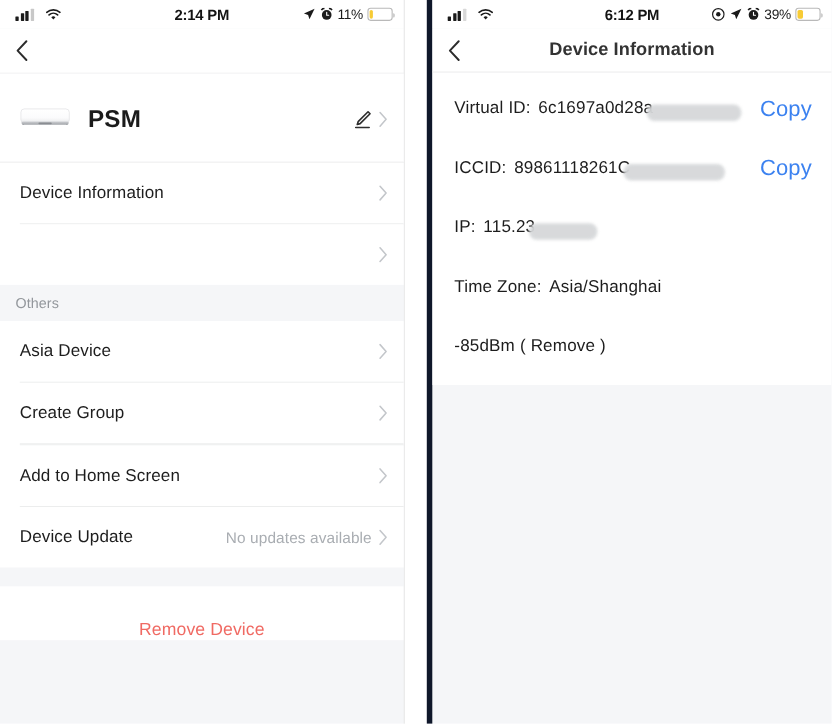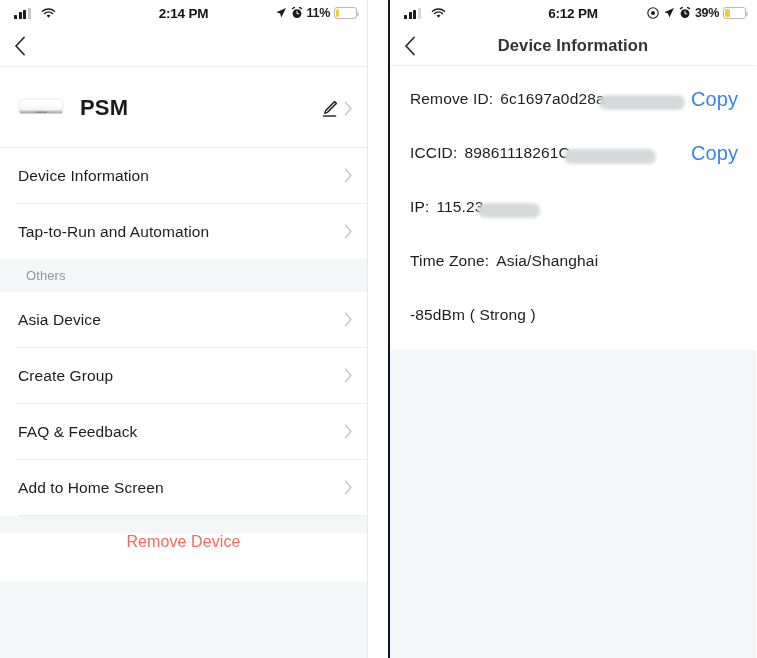--- a/index.html
+++ b/index.html
@@ -25,21 +25,21 @@
   
   .phone {
     position: relative;
     height: 658px;
     background: #f5f6f8;
     overflow: hidden;
     box-sizing: border-box;
   }
   .phone-left  { width: 368px; border-right: 1px solid #e8e8e8; }
   .phone-gap   { width: 20px; background: #ffffff; }
-  .phone-right { width: 368px; border-left: 2px solid #0f172a; }
+  .phone-right { width: 368px; border-left: 5px solid #0f172a; }
 
   
   .statusbar {
     height: 26px;
     background: #ffffff;
     display: flex;
     align-items: center;
     position: relative;
     padding: 0 10px 0 14px;
     box-sizing: border-box;
@@ -59,21 +59,21 @@
     pointer-events: none;
   }
   .sb-right {
     margin-left: auto;
     display: flex;
     align-items: center;
     gap: 4px;
     position: relative;
     z-index: 2;
   }
-  .sb-pct { font-size: 12.5px; font-weight: bold; letter-spacing: -0.3px; }
+  .sb-pct { font-size: 12.5px; font-weight: normal; letter-spacing: -0.3px; }
 
   
   .bars { display: flex; align-items: flex-end; gap: 1.5px; height: 11px; }
   .bars i { display: block; width: 3px; background: #1b1b1b; border-radius: 0.5px; }
   .bars i:nth-child(1) { height: 4px; }
   .bars i:nth-child(2) { height: 6.5px; }
   .bars i:nth-child(3) { height: 9px; }
   .bars i:nth-child(4) { height: 11px; background: #c8c8c8; }
   .bars.full i:nth-child(3) { background: #1b1b1b; }
   .bars.full i:nth-child(4) { background: #d8d8d8; }
@@ -187,33 +187,33 @@
     letter-spacing: 0.1px;
   }
   .row-chev { margin-left: auto; display: flex; align-items: center; }
   .list-row .list-value + .row-chev { margin-left: 0; }
 
   .section-head {
     background: #f5f6f8;
     height: 33px;
     display: flex;
     align-items: center;
-    padding-left: 26px;
+    padding-left: 14px;
     box-sizing: border-box;
     font-size: 13px;
     color: #93979c;
     letter-spacing: 0.1px;
   }
   .gap-band { background: #f5f6f8; height: 17px; }
 
   .danger-row {
     height: 49px;
     background: #ffffff;
     display: flex;
-    align-items: flex-start;
+    align-items: flex-end;
     justify-content: center;
     cursor: pointer;
   }
   .danger-text {
     font-size: 16px;
     color: #f06a63;
     letter-spacing: 0.1px;
   }
   .filler { background: #f5f6f8; flex: 1; }
 
@@ -360,21 +360,20 @@
       <div class="list-row">
         <span class="list-label">Device Information</span>
         <span class="row-chev">
           <svg class="ic" width="9" height="15" viewBox="0 0 9 15">
             <path d="M1.5 1.3 L7 7.5 L1.5 13.7" stroke="#c3c6ca" stroke-width="1.4" fill="none" stroke-linecap="round" stroke-linejoin="round"></path>
           </svg>
         </span>
       </div>
       <div class="sep"></div>
       <div class="list-row">
-        <span class="list-label">Tap-to-Run and Automation</span>
         <span class="row-chev">
           <svg class="ic" width="9" height="15" viewBox="0 0 9 15">
             <path d="M1.5 1.3 L7 7.5 L1.5 13.7" stroke="#c3c6ca" stroke-width="1.4" fill="none" stroke-linecap="round" stroke-linejoin="round"></path>
           </svg>
         </span>
       </div>
     </div>
 
     <div class="section-head">
       <span>Others</span>
@@ -392,38 +391,39 @@
       <div class="sep"></div>
       <div class="list-row">
         <span class="list-label">Create Group</span>
         <span class="row-chev">
           <svg class="ic" width="9" height="15" viewBox="0 0 9 15">
             <path d="M1.5 1.3 L7 7.5 L1.5 13.7" stroke="#c3c6ca" stroke-width="1.4" fill="none" stroke-linecap="round" stroke-linejoin="round"></path>
           </svg>
         </span>
       </div>
       <div class="sep"></div>
-      <div class="list-row">
-        <span class="list-label">FAQ &amp; Feedback</span>
-        <span class="row-chev">
-          <svg class="ic" width="9" height="15" viewBox="0 0 9 15">
-            <path d="M1.5 1.3 L7 7.5 L1.5 13.7" stroke="#c3c6ca" stroke-width="1.4" fill="none" stroke-linecap="round" stroke-linejoin="round"></path>
-          </svg>
-        </span>
-      </div>
       <div class="sep"></div>
       <div class="list-row">
         <span class="list-label">Add to Home Screen</span>
         <span class="row-chev">
           <svg class="ic" width="9" height="15" viewBox="0 0 9 15">
             <path d="M1.5 1.3 L7 7.5 L1.5 13.7" stroke="#c3c6ca" stroke-width="1.4" fill="none" stroke-linecap="round" stroke-linejoin="round"></path>
           </svg>
         </span>
       </div>
       <div class="sep"></div>
+      <div class="list-row">
+        <span class="list-label">Device Update</span>
+        <span class="list-value">No updates available</span>
+        <span class="row-chev">
+          <svg class="ic" width="9" height="15" viewBox="0 0 9 15">
+            <path d="M1.5 1.3 L7 7.5 L1.5 13.7" stroke="#c3c6ca" stroke-width="1.4" fill="none" stroke-linecap="round" stroke-linejoin="round"></path>
+          </svg>
+        </span>
+      </div>
     </div>
 
     <div class="gap-band"></div>
 
     <div class="danger-row">
       <span class="danger-text">Remove Device</span>
     </div>
 
     <div class="filler"></div>
   </div>
@@ -483,21 +483,21 @@
           <path d="M10 1.5 L2 10 L10 18.5" stroke="#2c2c2c" stroke-width="1.8" fill="none" stroke-linecap="round" stroke-linejoin="round"></path>
         </svg>
       </span>
       <span class="nav-title">Device Information</span>
     </div>
 
     <div class="info-card">
 
       <div class="info-row">
         <span class="info-text">
-          <span class="info-key">Remove ID:</span>
+          <span class="info-key">Virtual ID:</span>
           <span class="info-val">6c1697a0d28a</span>
           <span class="redact r1"></span>
         </span>
         <span class="copy-link">Copy</span>
       </div>
 
       <div class="info-row">
         <span class="info-text">
           <span class="info-key">ICCID:</span>
           <span class="info-val">89861118261C</span>
@@ -516,21 +516,21 @@
 
       <div class="info-row">
         <span class="info-text">
           <span class="info-key">Time Zone:</span>
           <span class="info-val">Asia/Shanghai</span>
         </span>
       </div>
 
       <div class="info-row">
         <span class="info-text">
-          <span class="info-val">-85dBm ( Strong )</span>
+          <span class="info-val">-85dBm ( Remove )</span>
         </span>
       </div>
 
     </div>
 
     <div class="filler"></div>
   </div>
 
 </div>
 

